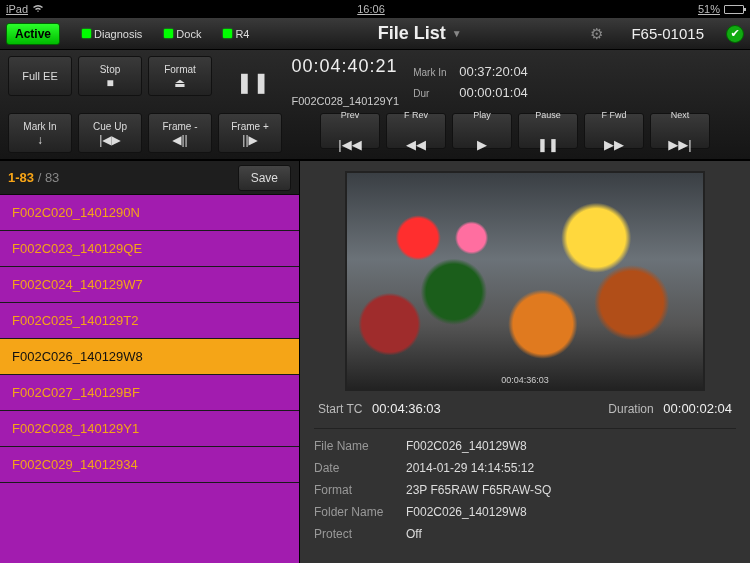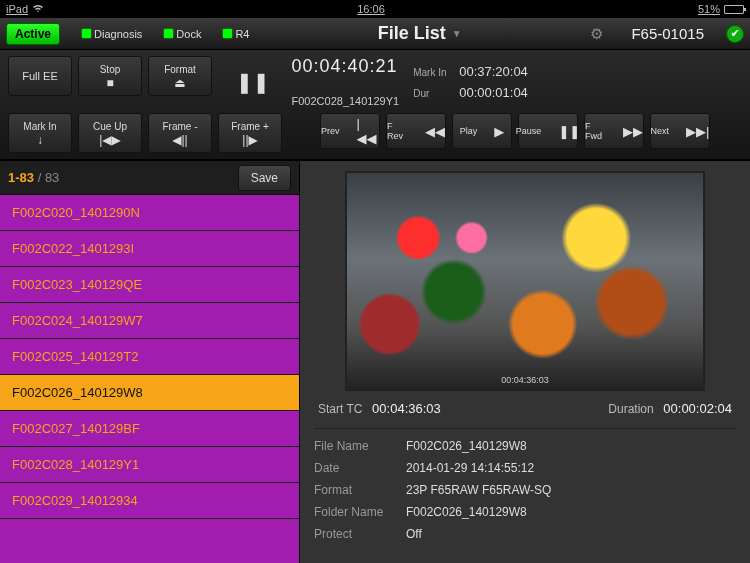--- a/index.html
+++ b/index.html
@@ -37,21 +37,21 @@
 
 .tc-block { flex: 1; display: flex; align-items: center; padding-left: 18px; gap: 14px; }
 .tc-main { display: flex; flex-direction: column; gap: 18px; }
 .tc-big { font-size: 18px; color: #eee; letter-spacing: 1px; }
 .tc-clip { font-size: 11px; color: #ccc; }
 .tc-side { display: flex; flex-direction: column; gap: 6px; font-size: 10px; }
 .tc-side .row { display: flex; gap: 6px; align-items: baseline; }
 .tc-side .k { color: #aaa; width: 40px; font-size: 10px; }
 .tc-side .v { color: #ddd; font-size: 13px; }
 .pause-ic { font-size: 20px; color: #ddd; margin-right: 8px; }
-.trans-btn { background: linear-gradient(#3a3a3a,#222); border: 1px solid #111; border-radius: 3px; width: 60px; height: 36px; display: flex; flex-direction: row; align-items: center; justify-content: center; color: #ddd; gap: 17px; cursor: pointer; }
+.trans-btn { background: linear-gradient(#3a3a3a,#222); border: 1px solid #111; border-radius: 3px; width: 60px; height: 36px; display: flex; flex-direction: column; align-items: center; justify-content: center; color: #ddd; gap: 17px; cursor: pointer; }
 .trans-btn .lbl { font-size: 9px; }
 .trans-btn .ic { font-size: 13px; }
 
 
 .main { display: flex; height: calc(563px - 18px - 32px - 108px); }
 .filelist { width: 300px; background: #a21caf; display: flex; flex-direction: column; border-right: 1px solid #000; }
 .fl-header { height: 34px; display: flex; align-items: center; justify-content: space-between; padding: 0 8px; background: #1e1e1e; border-bottom: 1px solid #0a0a0a; }
 .fl-header .range { font-size: 13px; }
 .fl-header .range .cur { color: #f7a517; font-weight: bold; }
 .fl-header .range .tot { color: #888; }
@@ -205,21 +205,20 @@
 <div class="main">
   <div class="filelist">
     <div class="fl-header">
       <span class="range">
         <span class="cur">1-83</span><span class="tot"> / </span><span class="tot">83</span>
       </span>
       <span class="save-btn">Save</span>
     </div>
     <div class="fl-items" id="fl-items">
         <div class="fl-item">F002C020_1401290N</div>
-        <div class="fl-item">F002C022_1401293I</div>
         <div class="fl-item">F002C023_140129QE</div>
         <div class="fl-item">F002C024_140129W7</div>
         <div class="fl-item">F002C025_140129T2</div>
         <div class="fl-item selected">F002C026_140129W8</div>
         <div class="fl-item">F002C027_140129BF</div>
         <div class="fl-item">F002C028_140129Y1</div>
         <div class="fl-item">F002C029_14012934</div>
       </div>
   </div>
 

